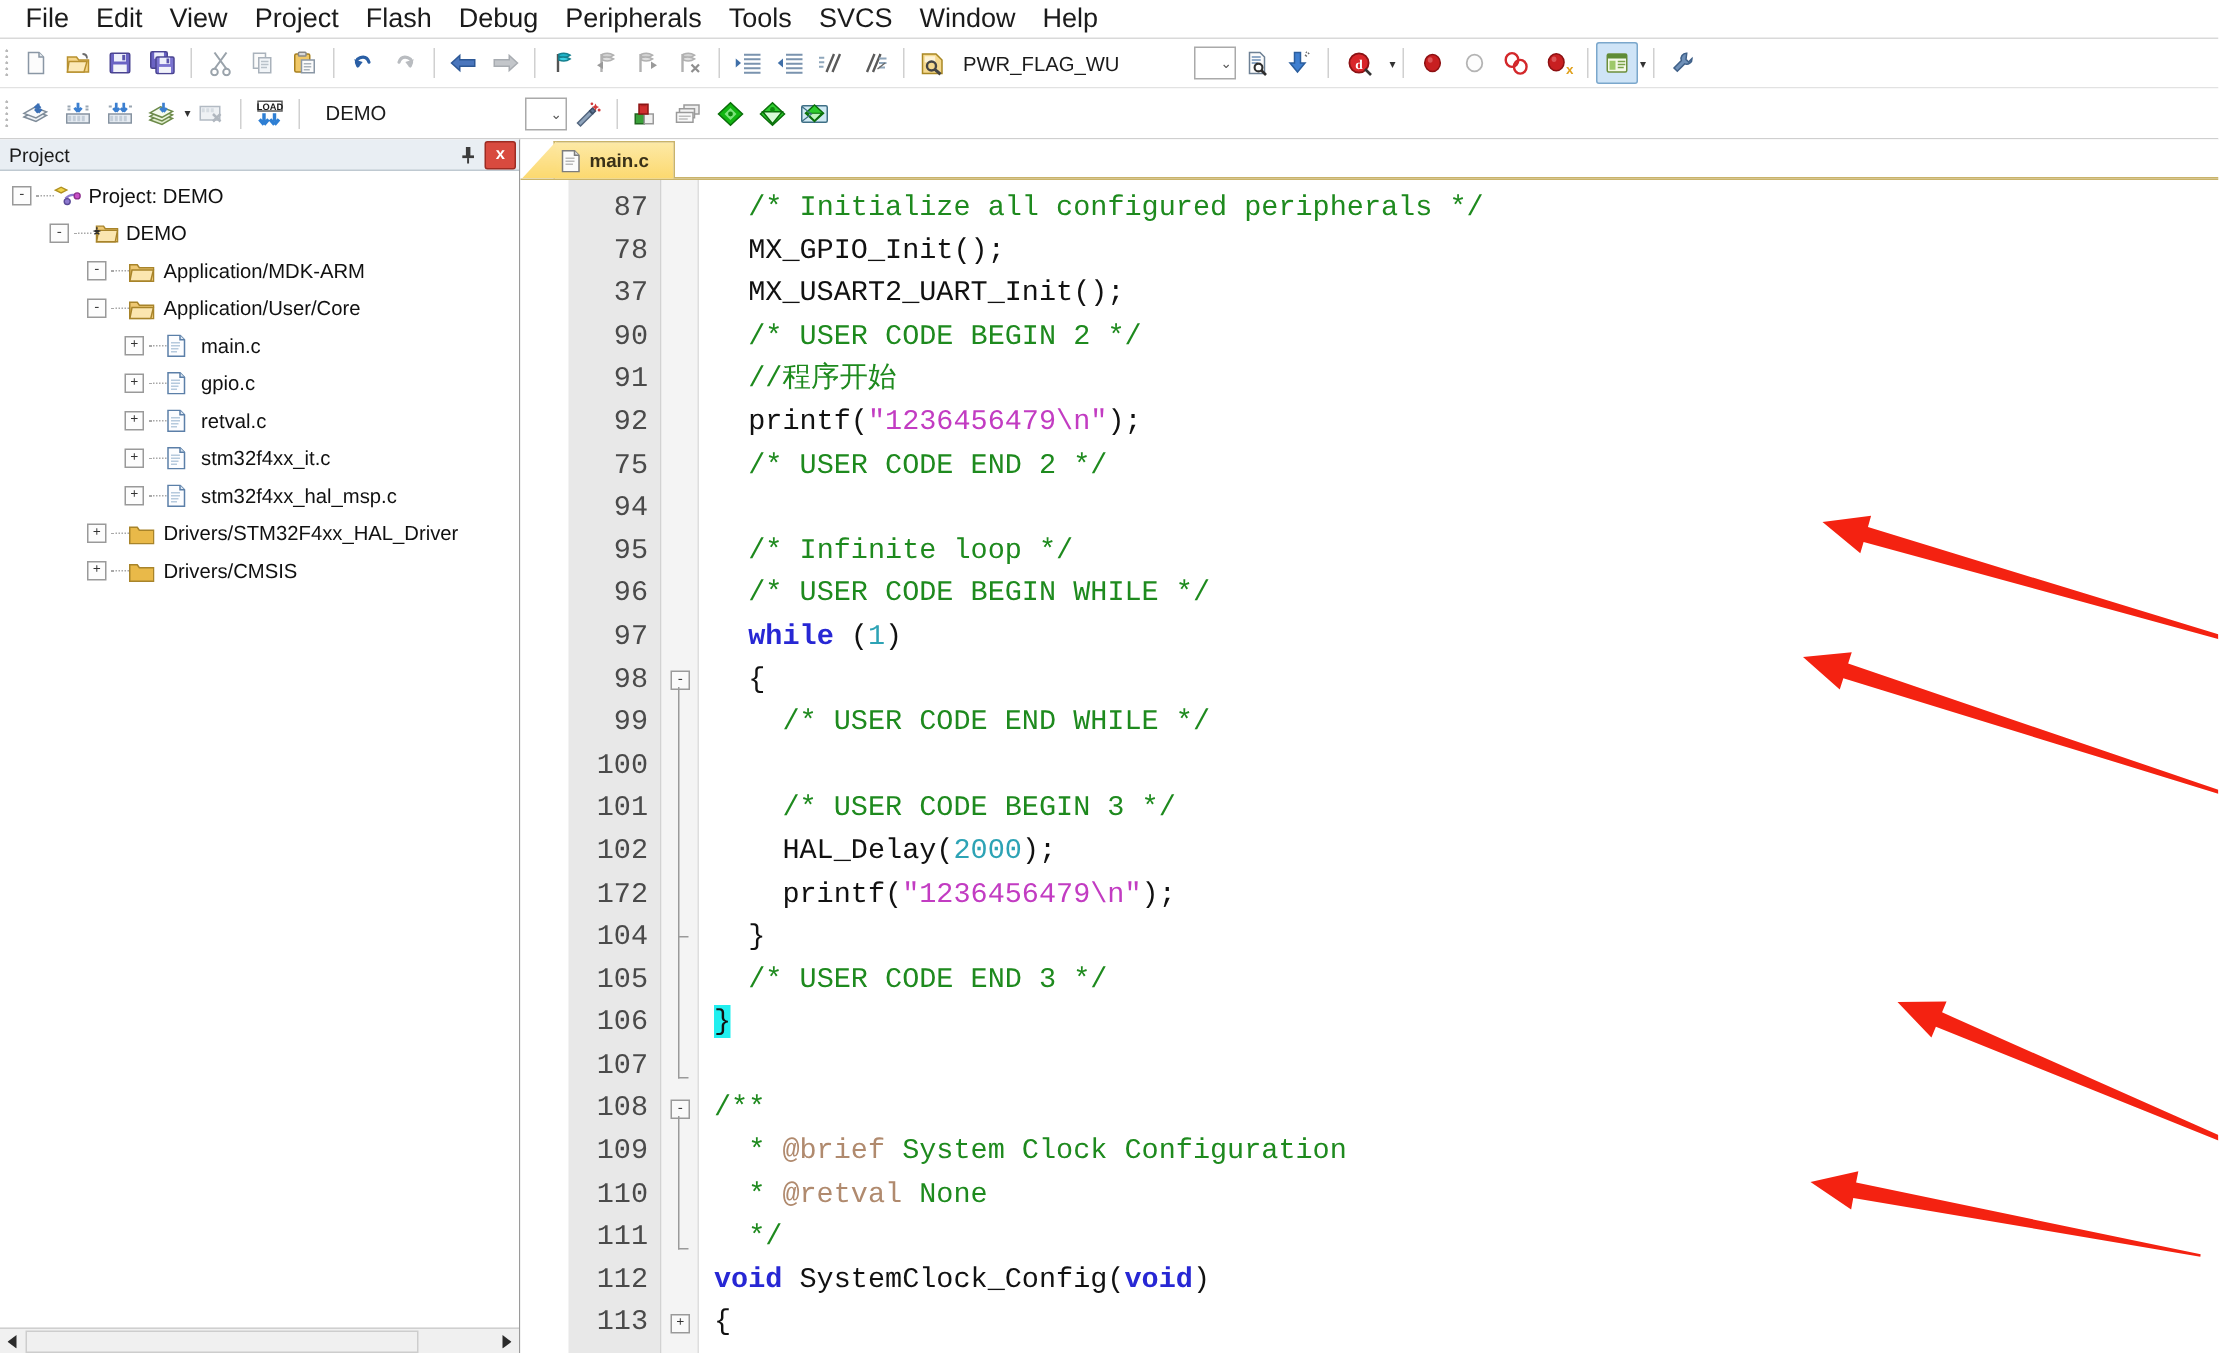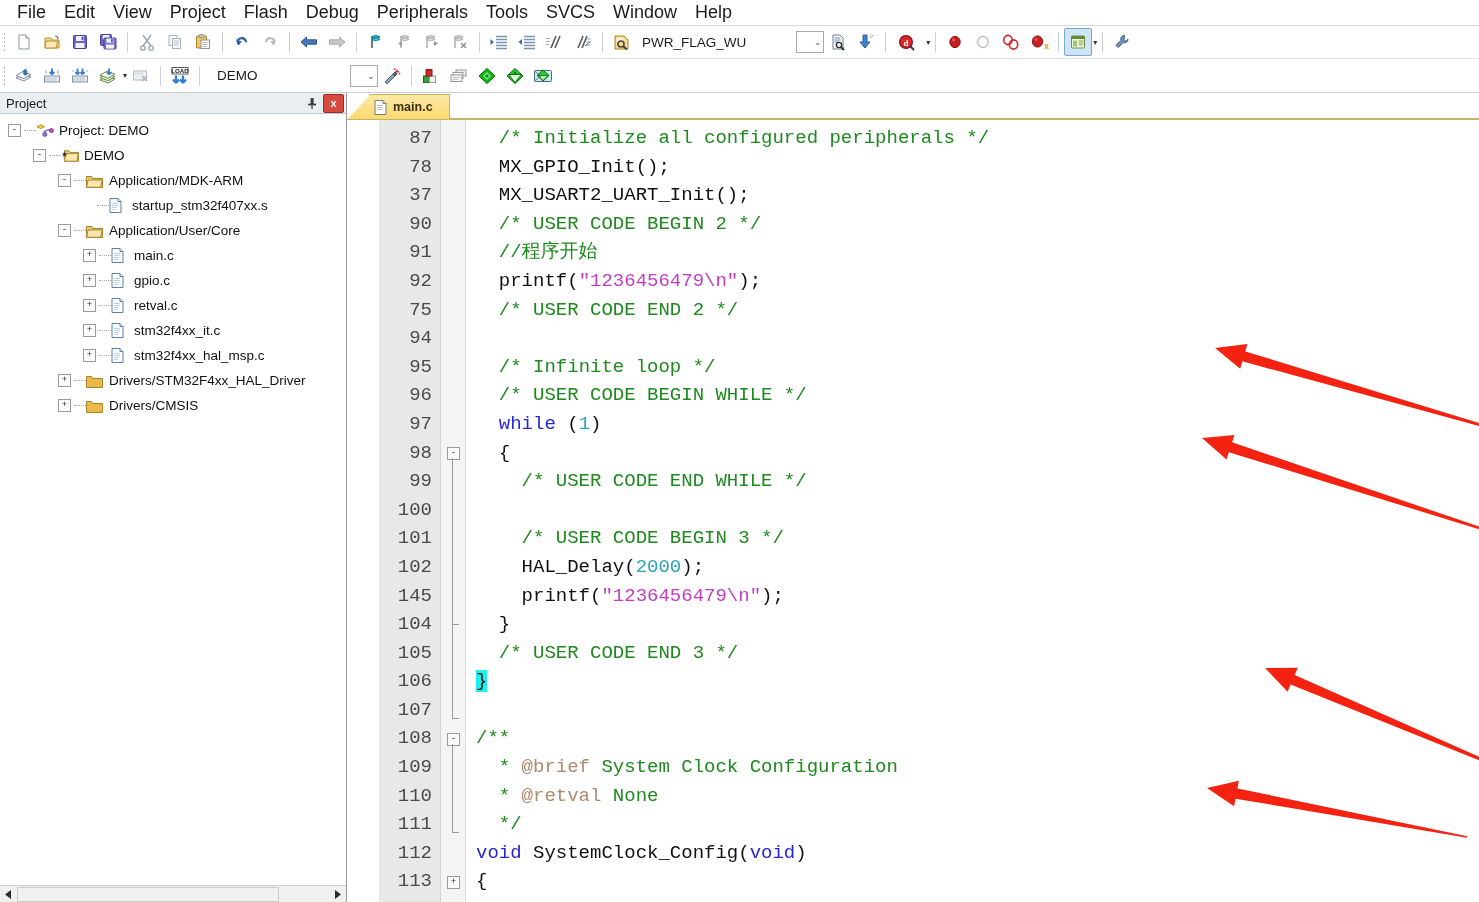--- a/index.html
+++ b/index.html
@@ -122,21 +122,21 @@
     border-right:1px solid #dedede;
   }
   #code{
     flex:1;padding-top:4px;padding-left:10px;overflow:hidden;
     font-family:"Liberation Mono","DejaVu Sans Mono",monospace;
     font-size:19px;line-height:28.6px;white-space:pre;color:#111;
   }
   .ln{height:28.6px;line-height:28.6px;padding-right:8px;}
   .cl{height:28.6px;line-height:28.6px;}
   .cmt{color:#1e8a1e;}
-  .kw{color:#2727d4;font-weight:normal;}
+  .kw{color:#2727d4;font-weight:bold;}
   .str{color:#c23cc2;}
   .num{color:#2da3b5;}
   .hl{background:#21efef;}
   .doctag{color:#b08a6e;}
   
   .foldbox{
     position:absolute;width:11px;height:11px;border:1px solid #9a9a9a;background:#fafafa;
     display:flex;align-items:center;justify-content:center;font-size:9px;line-height:1;
     color:#333;font-family:"Liberation Mono",monospace;left:6px;cursor:default;
   }
@@ -549,33 +549,20 @@
           <span class="expander">-</span>
           <span class="dots"></span>
           <span class="nicon">
             <svg width="17" height="14" viewBox="0 0 17 14">
               <path d="M0.5 2.5h5l1.4 2H16.5v9H0.5z" fill="#f0c濁"></path>
               <path d="M0.5 2.5h5l1.4 2H16.5v9H0.5z" fill="#eec874" stroke="#a8842a"></path>
               <path d="M2 6h14.3l-1.8 7.3H0.6z" fill="#fbe6b0" stroke="#a8842a"></path>
             </svg>
           </span>
           <span class="nlabel">Application/MDK-ARM</span>
-        </div>
-        <div class="node">
-          <span class="ind" style="width: 83px;"></span>
-          <span class="expander none"></span>
-          <span class="dots"></span>
-          <span class="nicon">
-            <svg width="13" height="15" viewBox="0 0 13 15">
-              <path d="M1 0.5h8l3 3v11H1z" fill="#fcfdff" stroke="#5b7fa8"></path>
-              <path d="M9 0.5v3h3" fill="#dbe7f3" stroke="#5b7fa8"></path>
-              <path d="M3 5.5h6M3 7.5h6M3 9.5h5M3 11.5h4" stroke="#b6cadd" stroke-width="0.9"></path>
-            </svg>
-          </span>
-          <span class="nlabel">startup_stm32f407xx.s</span>
         </div>
         <div class="node">
           <span class="ind" style="width: 58px;"></span>
           <span class="expander">-</span>
           <span class="dots"></span>
           <span class="nicon">
             <svg width="17" height="14" viewBox="0 0 17 14">
               <path d="M0.5 2.5h5l1.4 2H16.5v9H0.5z" fill="#f0c濁"></path>
               <path d="M0.5 2.5h5l1.4 2H16.5v9H0.5z" fill="#eec874" stroke="#a8842a"></path>
               <path d="M2 6h14.3l-1.8 7.3H0.6z" fill="#fbe6b0" stroke="#a8842a"></path>
@@ -714,21 +701,21 @@
           <div class="ln">75</div>
           <div class="ln">94</div>
           <div class="ln">95</div>
           <div class="ln">96</div>
           <div class="ln">97</div>
           <div class="ln">98</div>
           <div class="ln">99</div>
           <div class="ln">100</div>
           <div class="ln">101</div>
           <div class="ln">102</div>
-          <div class="ln">145</div>
+          <div class="ln">172</div>
           <div class="ln">104</div>
           <div class="ln">105</div>
           <div class="ln">106</div>
           <div class="ln">107</div>
           <div class="ln">108</div>
           <div class="ln">109</div>
           <div class="ln">110</div>
           <div class="ln">111</div>
           <div class="ln">112</div>
           <div class="ln">113</div>

